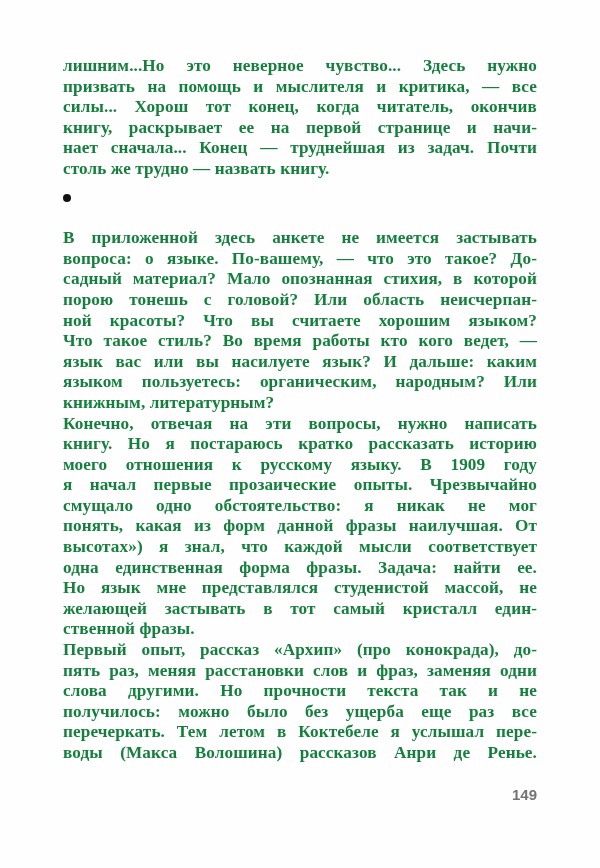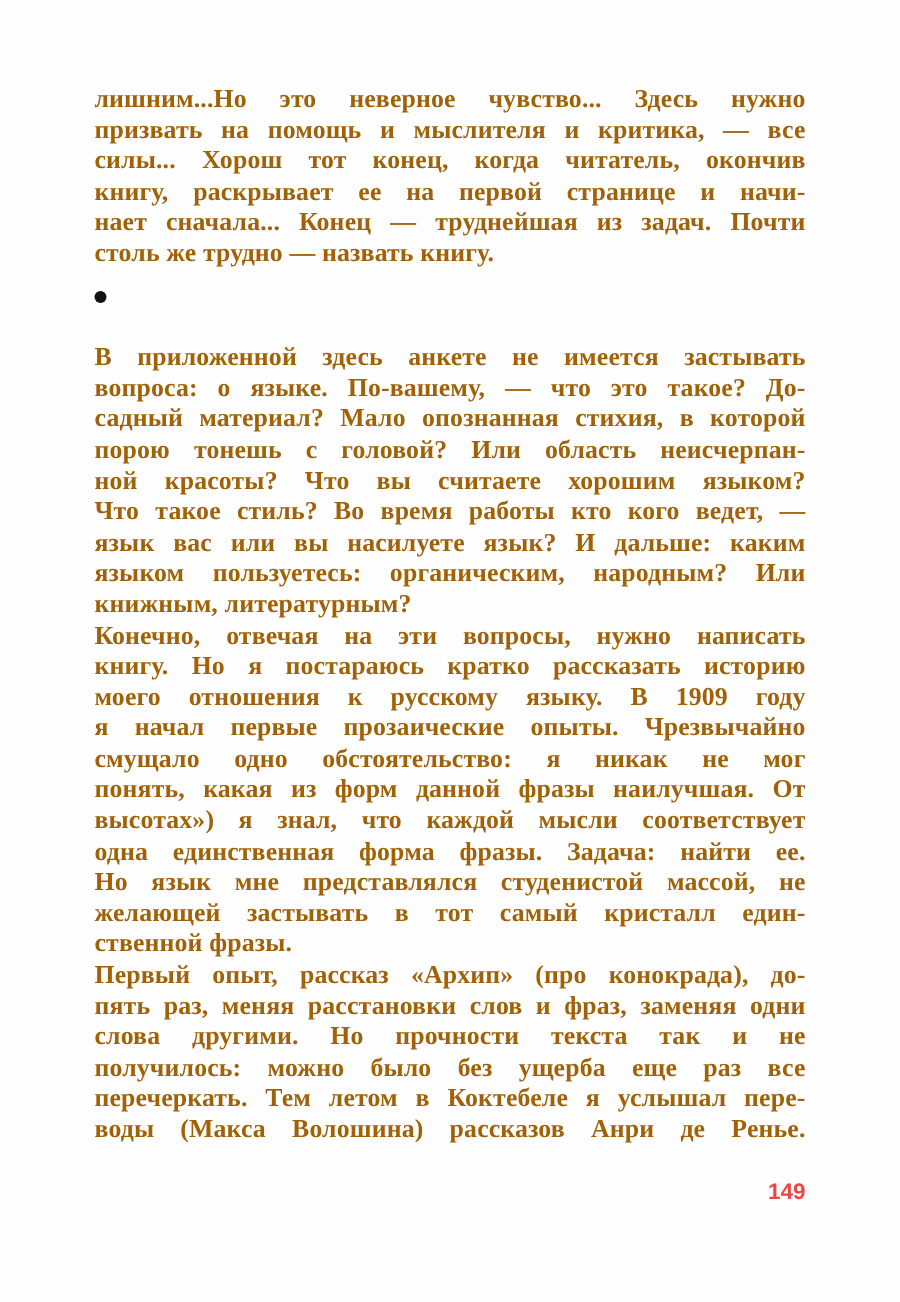--- a/index.html
+++ b/index.html
@@ -4,38 +4,38 @@
 <style>
   html, body { margin: 0; padding: 0; background: #ffffff; }
   body { width: 600px; height: 868px; position: relative; overflow: hidden; }
   .page {
     position: absolute; left: 0; top: 0; width: 600px; height: 868px;
     background: #fefefe;
   }
   .text-block {
     position: absolute; left: 63px; top: 56px; width: 474px;
     font-family: "Liberation Serif", "DejaVu Serif", serif;
-    font-size: 17.2px; line-height: 20.6px; color: #a16207;
+    font-size: 17.2px; line-height: 20.6px; color: #15803d;
     font-weight: bold; letter-spacing: 0.1px;
   }
   .line {
     display: block; white-space: nowrap; text-align: justify;
     text-align-last: justify; height: 20.6px;
   }
   .line.last { text-align-last: left; }
   .bullet-row { display: block; height: 20.6px; margin-top: 8px; position: relative; }
   .bullet {
     position: absolute; left: 0; top: 6px; width: 8px; height: 8px;
     border-radius: 50%; background: #111111;
   }
   .gap { display: block; height: 20px; }
   .page-number {
     position: absolute; left: 512px; top: 786px;
     font-family: "Liberation Sans", "DejaVu Sans", sans-serif;
-    font-size: 15px; font-weight: bold; color: #ef4444;
+    font-size: 15px; font-weight: bold; color: #737373;
   }
 </style>
 </head>
 <body>
 
 <div class="page">
   <div class="text-block">
 
     <div>
       <span class="line">лишним...Но это неверное чувство... Здесь нужно</span>

